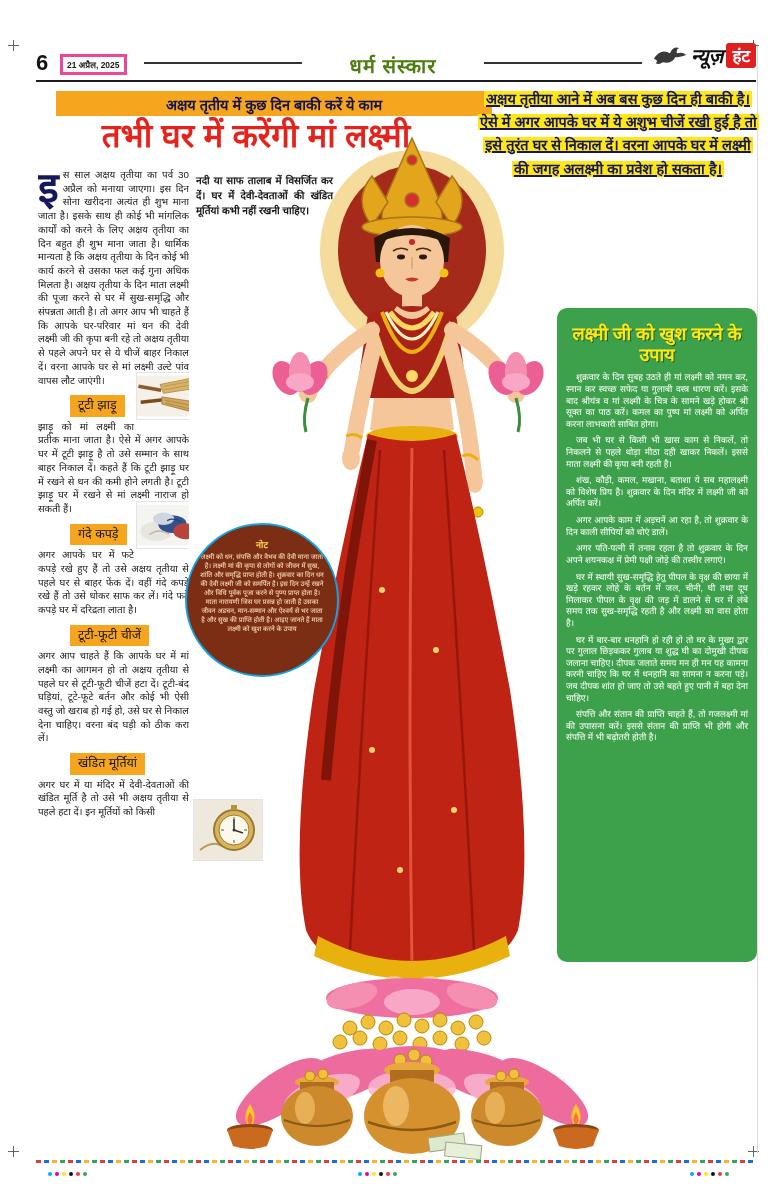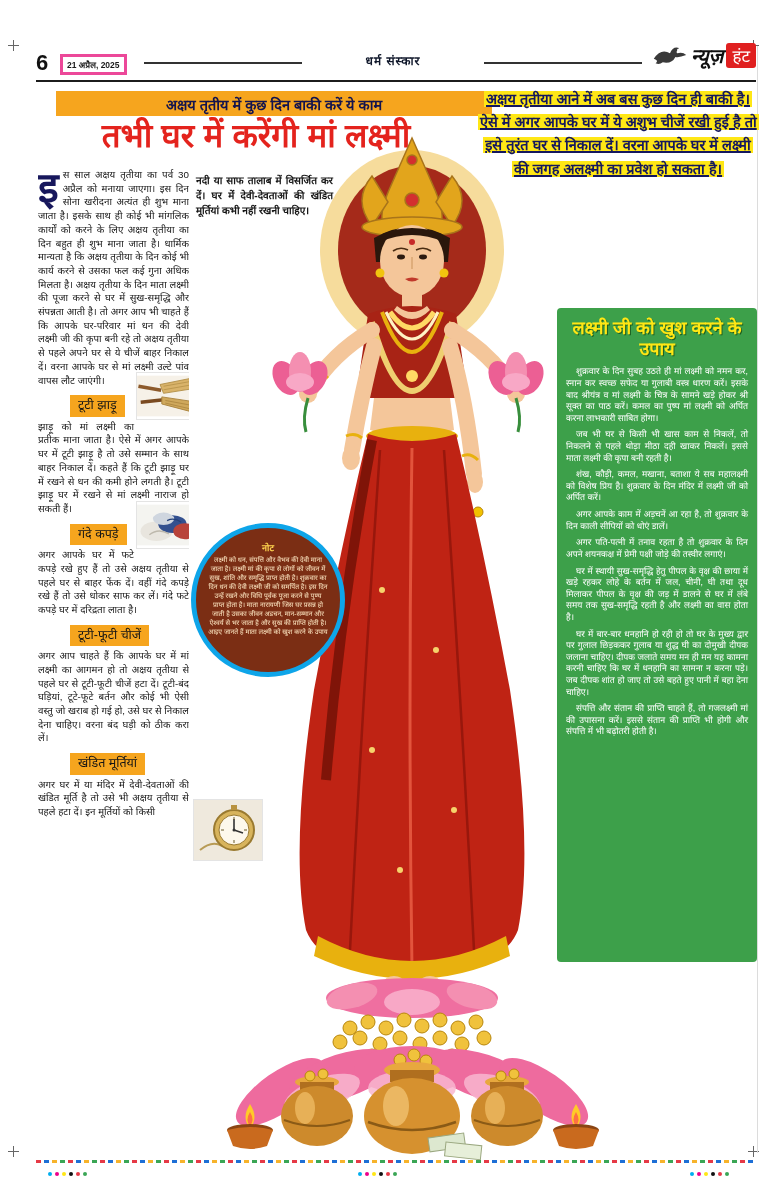--- a/index.html
+++ b/index.html
@@ -15,25 +15,25 @@
   .mark.bl{left:8px;top:1146px}.mark.br{left:748px;top:1146px}
   .edge-v{position:absolute;right:10px;top:46px;bottom:34px;width:1px;background:#dcdcdc}
 
   
   .header { position:absolute; left:36px; top:50px; width:720px; height:28px; }
   .pageno { position:absolute; left:0; top:0; font-size:22px; font-weight:bold; color:#111; }
   .datebox { position:absolute; left:24px; top:4px; border:3px solid #ec4899; font-size:8.5px; font-weight:bold; padding:2px 4px; white-space:nowrap; background:#fff; }
   .rule { position:absolute; top:12px; height:2px; background:#333; }
   .rule.left { left:108px; width:158px; }
   .rule.right { left:448px; width:158px; }
-  .section-title { position:absolute; left:266px; width:182px; top:2px; text-align:center; font-size:12px; font-weight:bold; letter-spacing:1px; color:#0f172a; }
+  .section-title { position:absolute; left:266px; width:182px; top:2px; text-align:center; font-size:20px; font-weight:bold; letter-spacing:1px; color:#4d7c0f; }
   .logo { position:absolute; right:0; top:-8px; display:flex; align-items:center; gap:3px; }
   .logo-eagle { width:36px; height:26px; }
   .logo-text1 { font-size:20px; font-weight:bold; font-style:italic; color:#101010; }
-  .logo-text2 { font-size:17px; font-weight:normal; color:#fff; background:#e02020; padding:1px 6px; border-radius:3px; }
+  .logo-text2 { font-size:17px; font-weight:bold; color:#fff; background:#e02020; padding:1px 6px; border-radius:3px; }
   .header-line { position:absolute; left:36px; width:720px; top:80px; height:2px; background:#1c1c1c; }
 
   
   .kicker { position:absolute; left:56px; top:91px; width:436px; height:25px; background:#f6a51e; color:#13134d; font-weight:bold; font-size:14.5px; display:flex; align-items:center; justify-content:center; white-space:nowrap; }
   .headline { position:absolute; left:44px; top:118px; width:424px; text-align:center; font-size:33px; font-weight:bold; color:#e4231d; line-height:1.1; }
 
   
   .yellow-intro { position:absolute; left:478px; top:88px; width:280px; font-size:14.5px; font-weight:bold; line-height:1.6; color:#14175e; text-align:center; z-index:3; }
   .yellow-intro .hl { background:#ffe715; text-decoration:underline; text-decoration-thickness:2px; padding:0 2px; -webkit-box-decoration-break:clone; box-decoration-break:clone; }
 
@@ -42,26 +42,26 @@
   .dropcap { float:left; font-size:42px; line-height:.82; font-weight:bold; color:#17175c; margin:3px 4px 0 0; }
   .section { margin-top:8px; }
   .subhead { display:inline-block; background:#f6a51e; color:#141414; font-size:12.5px; font-weight:normal; padding:2px 8px 2px; margin-bottom:3px;margin-left:32px; }
   .float-photo { float:right; width:62px; height:46px; margin:-22px -10px 3px 3px; background:#fff; box-shadow:0 0 0 1px #e4e4e4; }
   .float-photo svg { width:100%; height:100%; display:block; }
 
   
   .mini-col { position:absolute; left:196px; top:166px; width:137px; font-size:10.2px; font-weight:bold; line-height:1.45; text-align:justify; z-index:2; color:#161616;margin-top:8px; }
 
   
-  .green-panel { position:absolute; left:557px; top:308px; width:200px; height:654px; background:#3da04a; border-radius:4px; padding:10px 9px 8px; z-index:2; overflow:hidden; }
+  .green-panel { position:absolute; left:557px; top:308px; width:200px; height:654px; background:#3da04a; border-radius:10px; padding:16px 9px 8px; z-index:2; overflow:hidden; }
   .green-panel h2 { color:#ffe715; font-size:18px; line-height:1.15; text-align:center; font-weight:bold; margin-bottom:7px; text-shadow:1px 1px 0 #1b5e20; }
   .green-panel p { color:#ffffff; font-size:8.8px; line-height:1.32; text-align:justify; margin-bottom:5px; text-indent:10px; }
 
   
-  .circle-note { position:absolute; left:191px; top:523px; width:154px; height:154px; border-radius:50%; background:#7b2e14; border:5px solid #0ea5e9; z-index:6; padding:13px 12px; overflow:hidden; text-align:center; }
+  .circle-note { position:absolute; left:185px; top:523px; width:154px; height:154px; border-radius:50%; background:#7b2e14; border:2px solid #0ea5e9; z-index:6; padding:13px 12px; overflow:hidden; text-align:center; }
   .circle-title { color:#ffd54f; font-weight:bold; font-size:9px; margin-bottom:2px; }
   .circle-text { color:#ffe9c4; font-size:6.7px; line-height:1.34; }
 
   
   .deity { position:absolute; left:222px; top:130px; width:382px; height:1032px; z-index:5; pointer-events:none; }
   .deity svg { width:100%; height:100%; display:block; }
 
   
   .watch-photo { position:absolute; left:194px; top:800px; width:68px; height:60px; z-index:4; background:#fbfbf7; box-shadow:0 0 0 1px #e4e4e4; }
   .watch-photo svg { width:100%; height:100%; display:block; }

